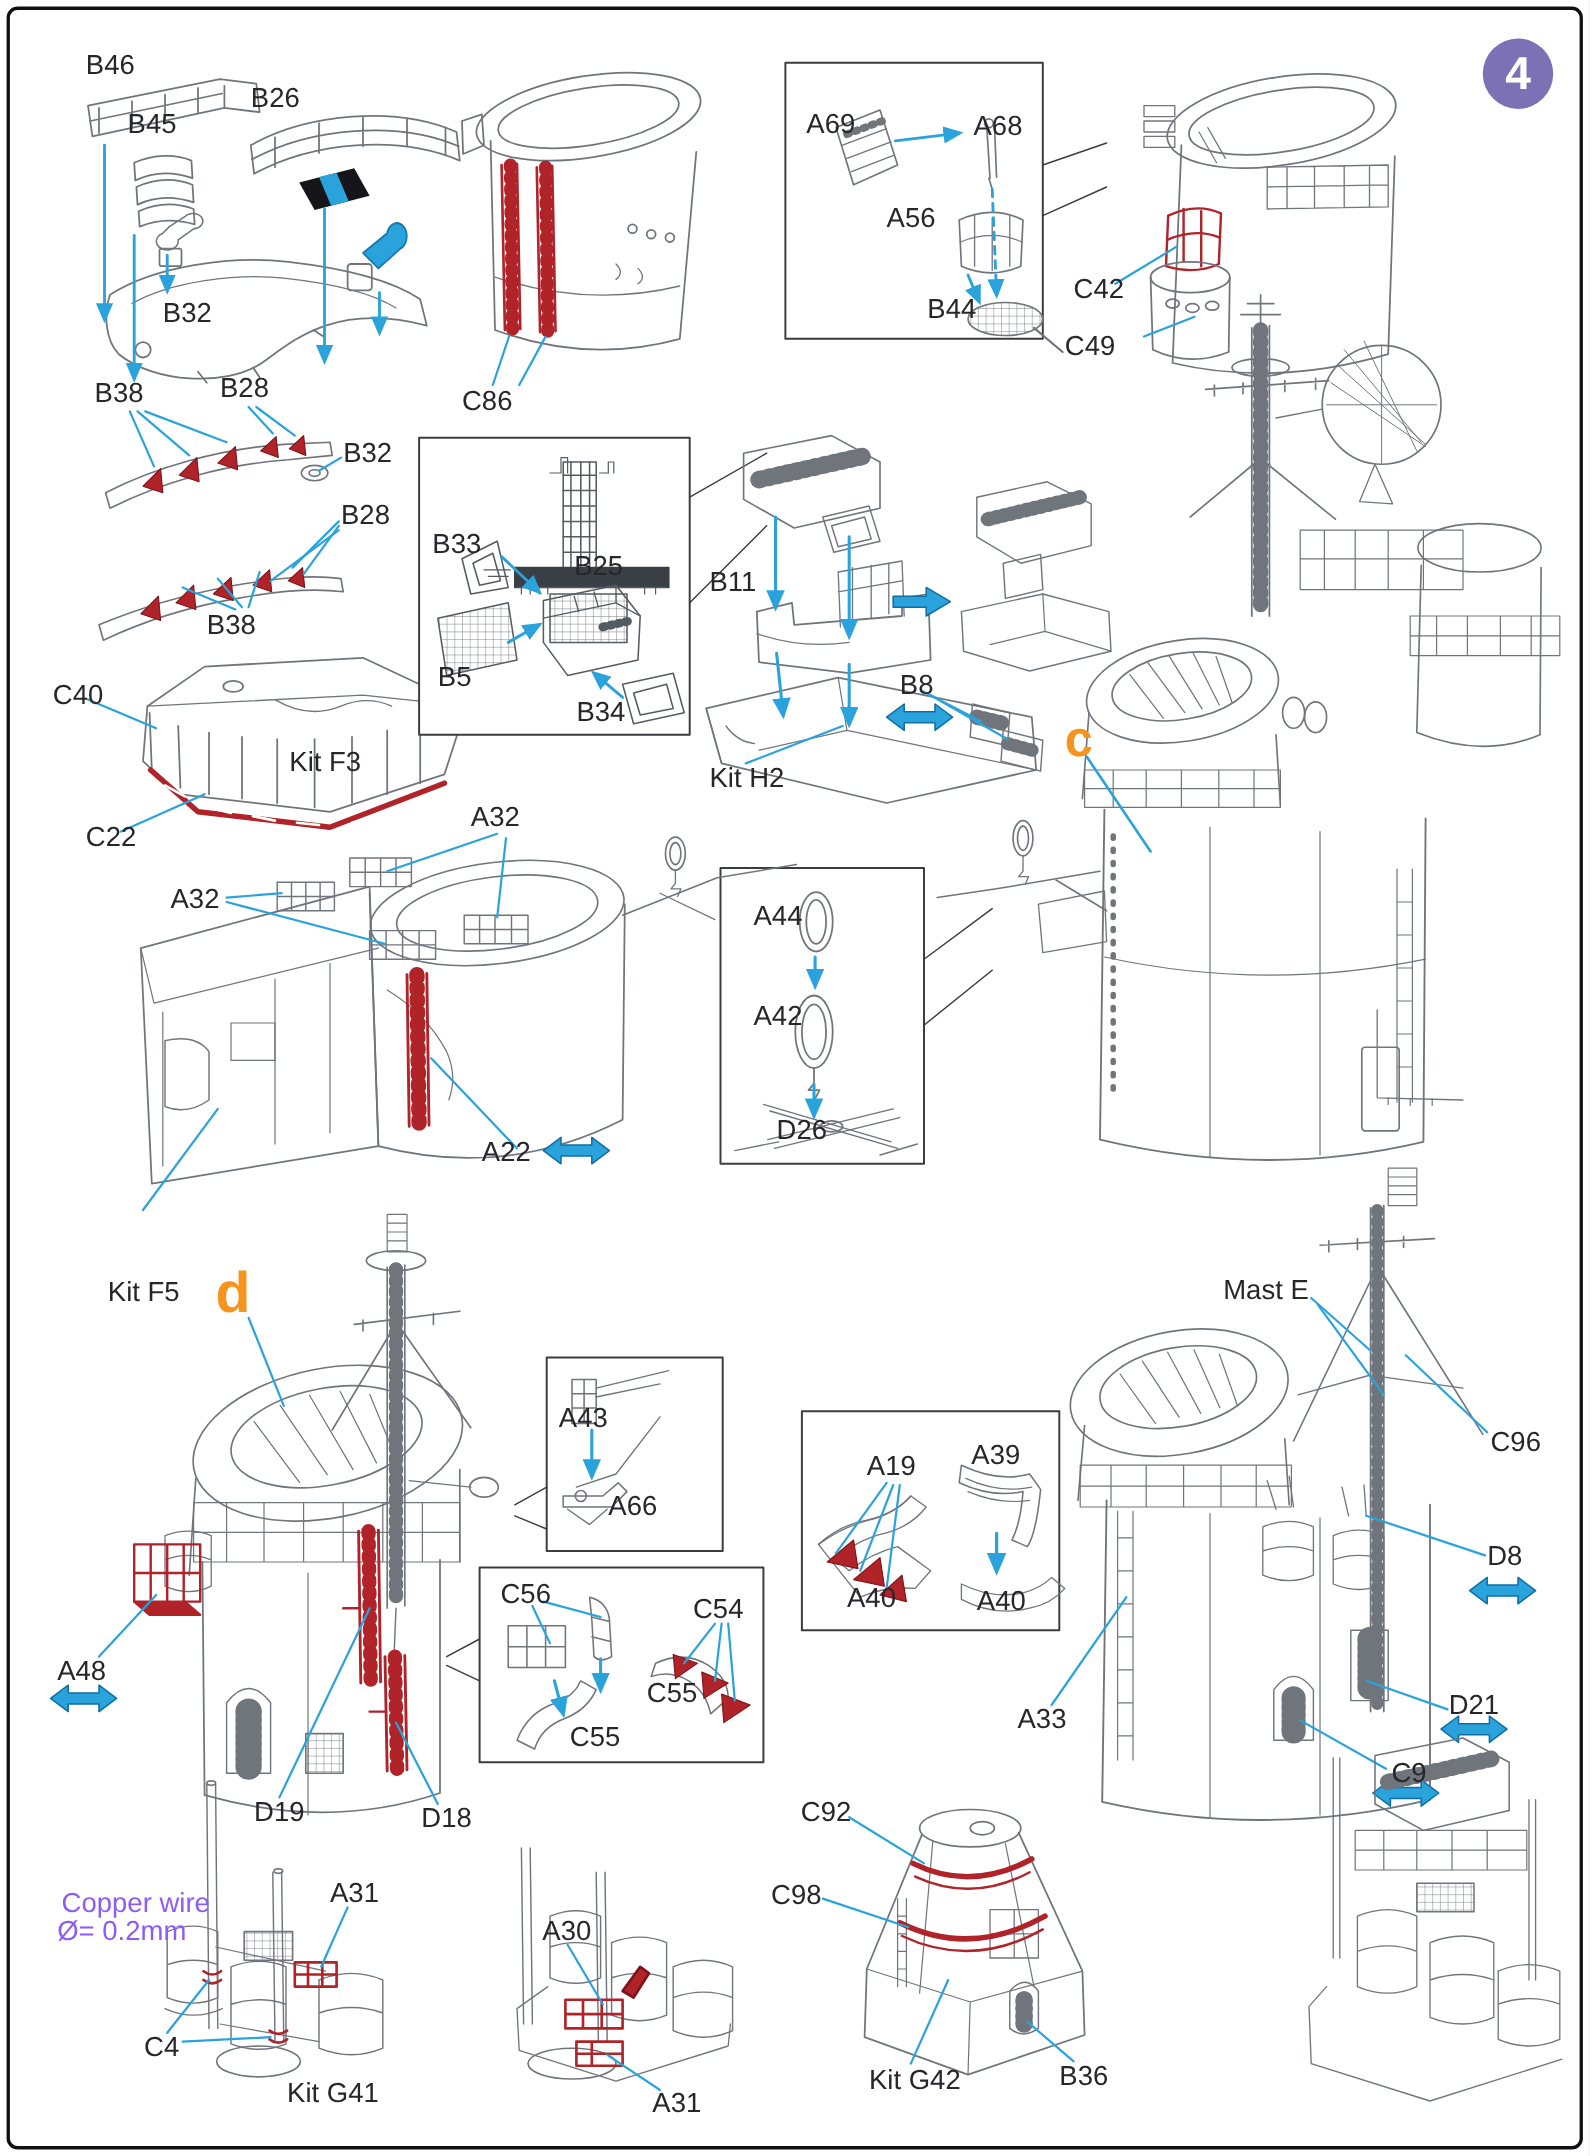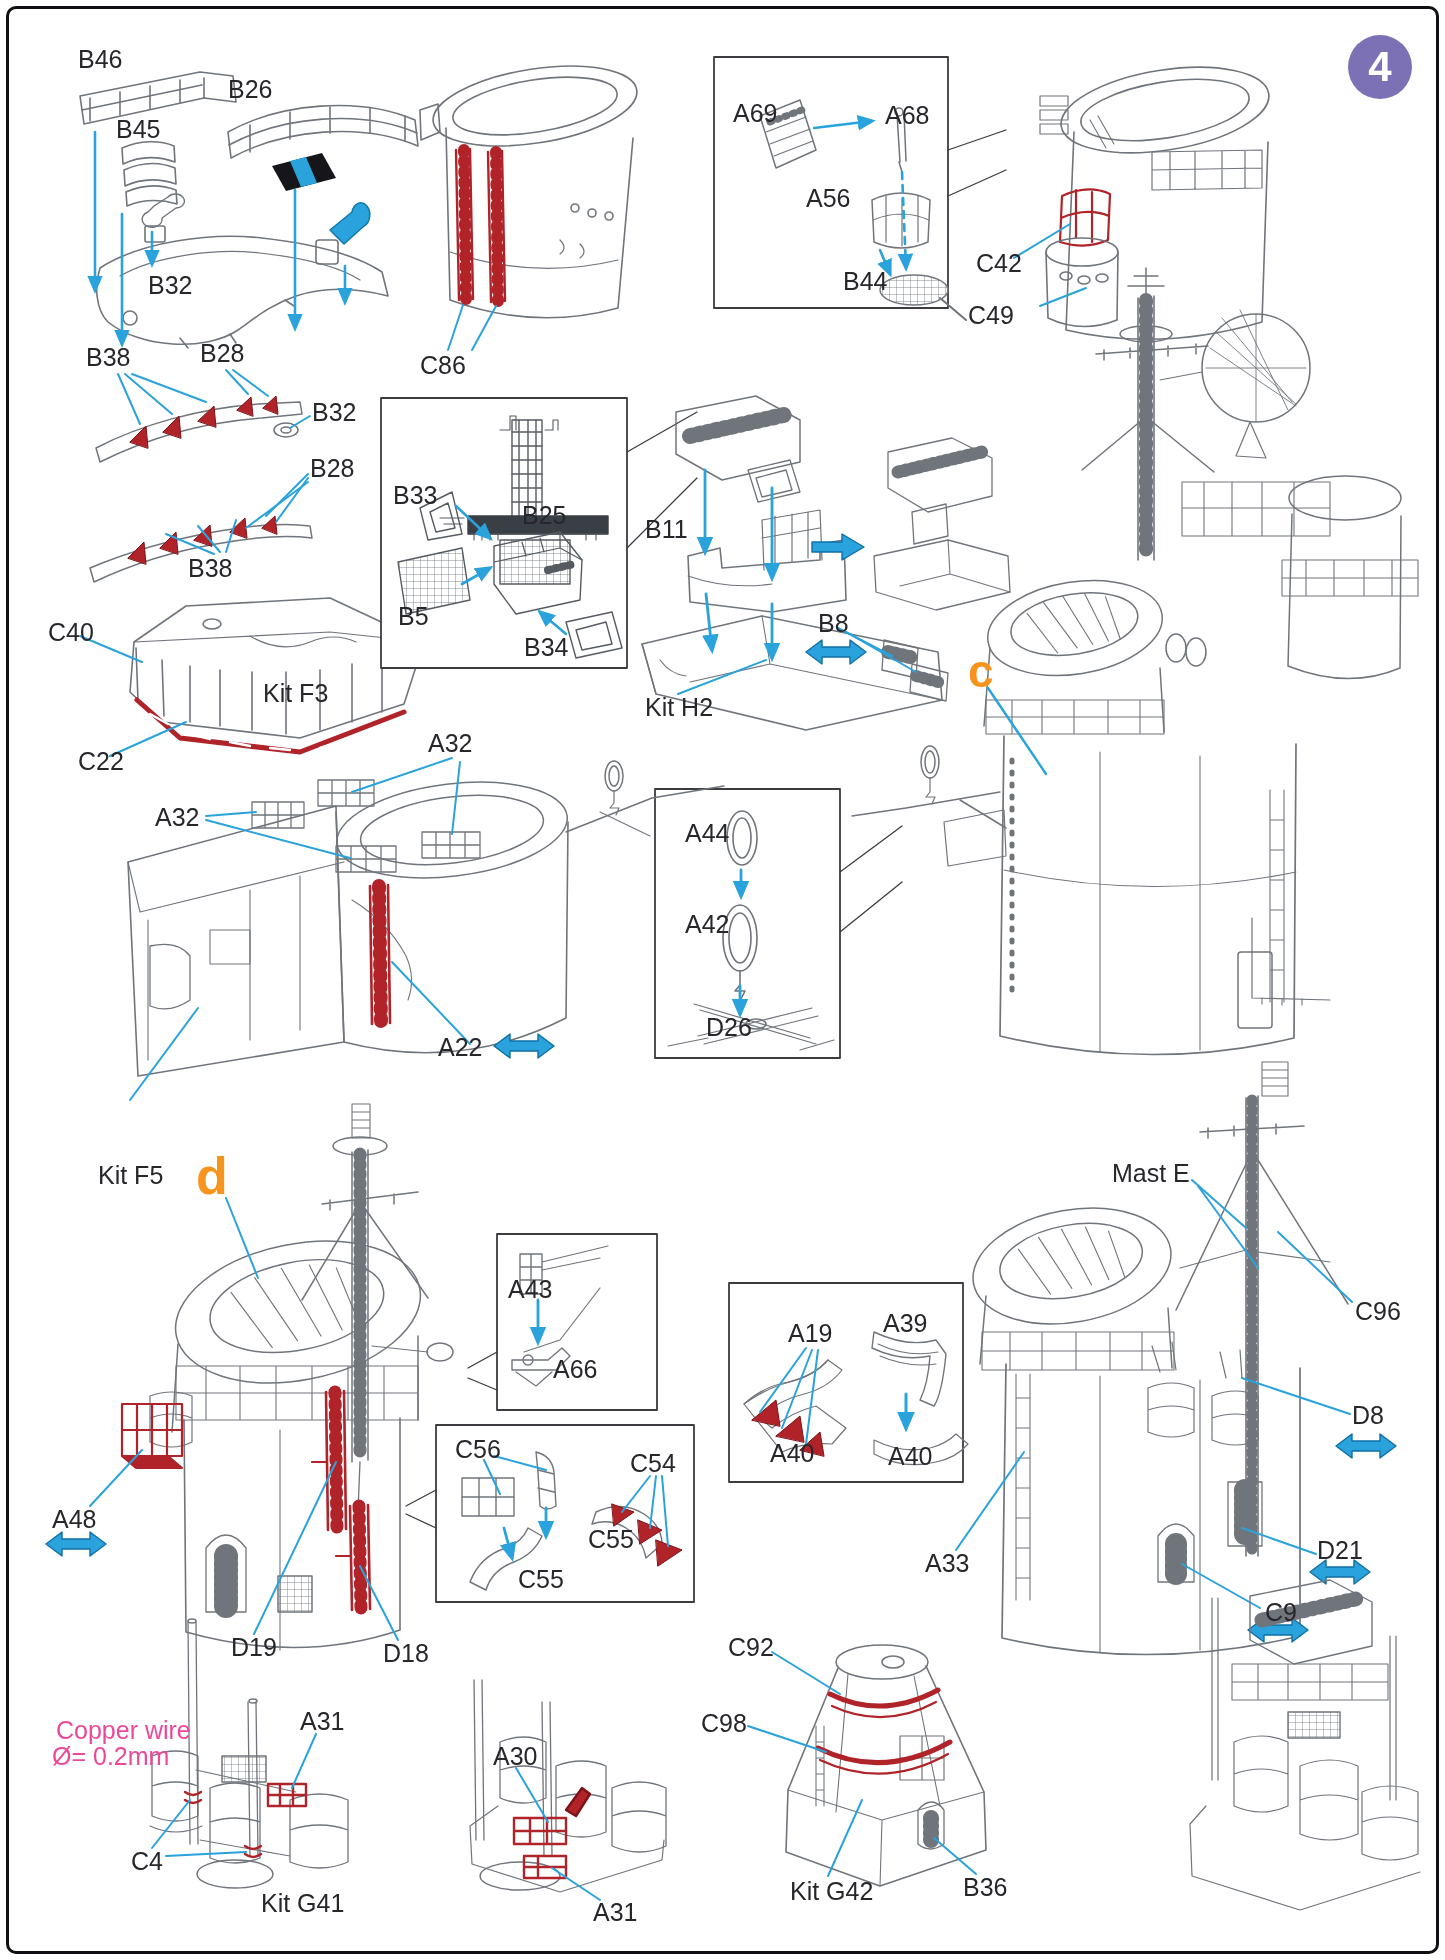--- a/index.html
+++ b/index.html
@@ -6,21 +6,21 @@
   .stage{position:relative;width:1445px;height:1960px;background:#ffffff;overflow:hidden;
          font-family:"Liberation Sans",sans-serif;}
   .frame{position:absolute;left:6px;top:6px;right:6px;bottom:6px;border:3px solid #101014;
          border-radius:10px;pointer-events:none;}
   svg.art{position:absolute;left:0;top:0;}
   .lbl{position:absolute;font-size:25px;line-height:1.05;color:#26262b;white-space:nowrap;}
   .callout{position:absolute;font-weight:bold;color:#f7941d;font-size:46px;line-height:1;}
   .badge{position:absolute;left:1348px;top:35px;width:64px;height:64px;border-radius:50%;
          background:#7c71b5;color:#ffffff;font-weight:bold;font-size:42px;
          display:flex;align-items:center;justify-content:center;}
-  .note{position:absolute;font-size:25px;color:#ec4899;white-space:nowrap;}
+  .note{position:absolute;font-size:25px;color:#8b5cf6;white-space:nowrap;}
 </style>
 </head>
 <body>
 
 <div class="stage">
 
 <svg class="art" width="1445" height="1960" viewBox="0 0 1445 1960" stroke-linecap="round" stroke-linejoin="round">
 <defs>
   <marker id="ah" markerWidth="9" markerHeight="8" refX="5.5" refY="3" orient="auto" markerUnits="strokeWidth">
     <path d="M0,0 L7,3 L0,6 Z" fill="#2aa3dc"></path>
@@ -594,21 +594,21 @@
   <path d="M1234,1742 q28,-12 54,0 v64 q-26,12 -54,0 Z M1234,1774 q28,-10 54,0" stroke-width="1.2"></path>
   <path d="M1300,1766 q30,-12 58,0 v68 q-28,12 -58,0 Z M1300,1800 q30,-10 58,0" stroke-width="1.2"></path>
   <path d="M1362,1792 q28,-12 56,0 v62 q-28,12 -56,0 Z M1362,1822 q28,-10 56,0" stroke-width="1.2"></path>
   <path d="M1206,1806 L1190,1824 L1192,1876 L1300,1910 L1420,1872" stroke-width="1.2"></path>
   <rect x="1288" y="1712" width="52" height="26" fill="url(#gr)"></rect>
 </g>
 </svg>
 
 <div class="lbl" style="left:78px;top:46px">B46</div>
 <div class="lbl" style="left:228px;top:76px">B26</div>
-<div class="lbl" style="left:116px;top:116px">B45</div>
+<div class="lbl" style="left:116px;top:100px">B45</div>
 <div class="lbl" style="left:148px;top:272px">B32</div>
 <div class="lbl" style="left:420px;top:352px">C86</div>
 <div class="lbl" style="left:733px;top:100px">A69</div>
 <div class="lbl" style="left:885px;top:102px">A68</div>
 <div class="lbl" style="left:806px;top:185px">A56</div>
 <div class="lbl" style="left:843px;top:268px">B44</div>
 <div class="lbl" style="left:976px;top:250px">C42</div>
 <div class="lbl" style="left:968px;top:302px">C49</div>
 <div class="lbl" style="left:86px;top:344px">B38</div>
 <div class="lbl" style="left:200px;top:340px">B28</div>

